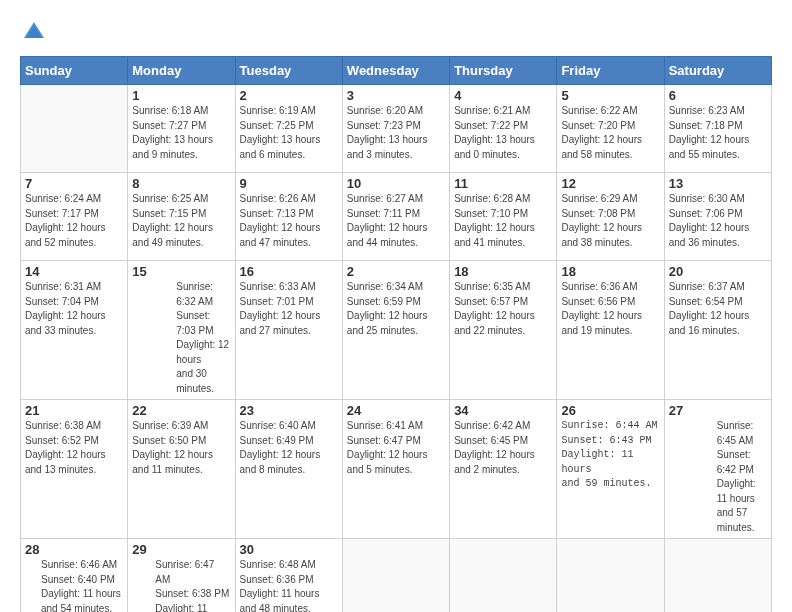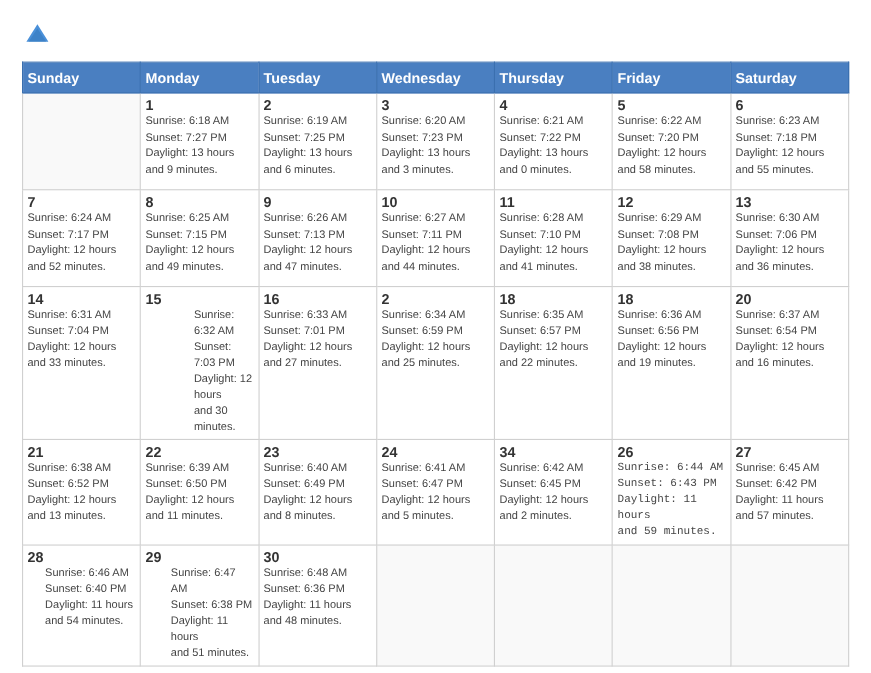--- a/index.html
+++ b/index.html
@@ -322,21 +322,21 @@
           </td>
           <td>
             <span class="day-num">26</span>
             <div class="day-info" style="white-space: pre-line; font-family: Liberation Mono, monospace;">Sunrise: 6:44 AM
 Sunset: 6:43 PM
 Daylight: 11 hours
 and 59 minutes.</div>
           </td>
           <td>
             <span class="day-num">27</span>
-            <div class="day-info" style="white-space: pre-line;">Sunrise: 6:45 AM
+            <div class="day-info" style="white-space: pre-line; margin-left: 48px;">Sunrise: 6:45 AM
 Sunset: 6:42 PM
 Daylight: 11 hours
 and 57 minutes.</div>
           </td>
         </tr>
         <tr class="last-row">
           <td>
             <span class="day-num">28</span>
             <div class="day-info" style="white-space: pre-line; margin-left: 16px;">Sunrise: 6:46 AM
 Sunset: 6:40 PM

